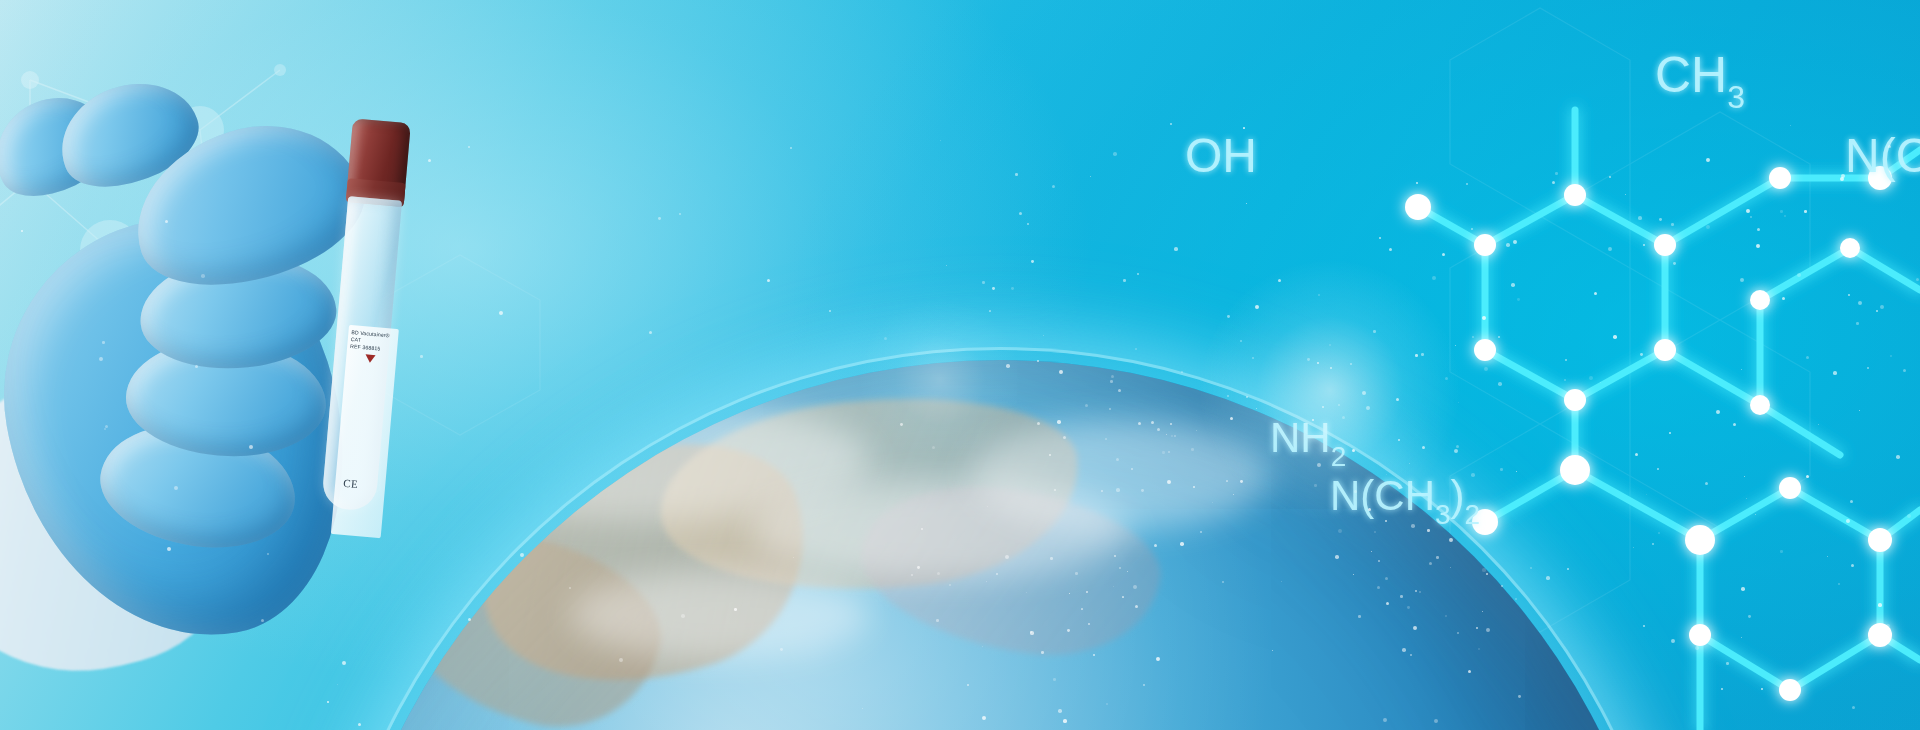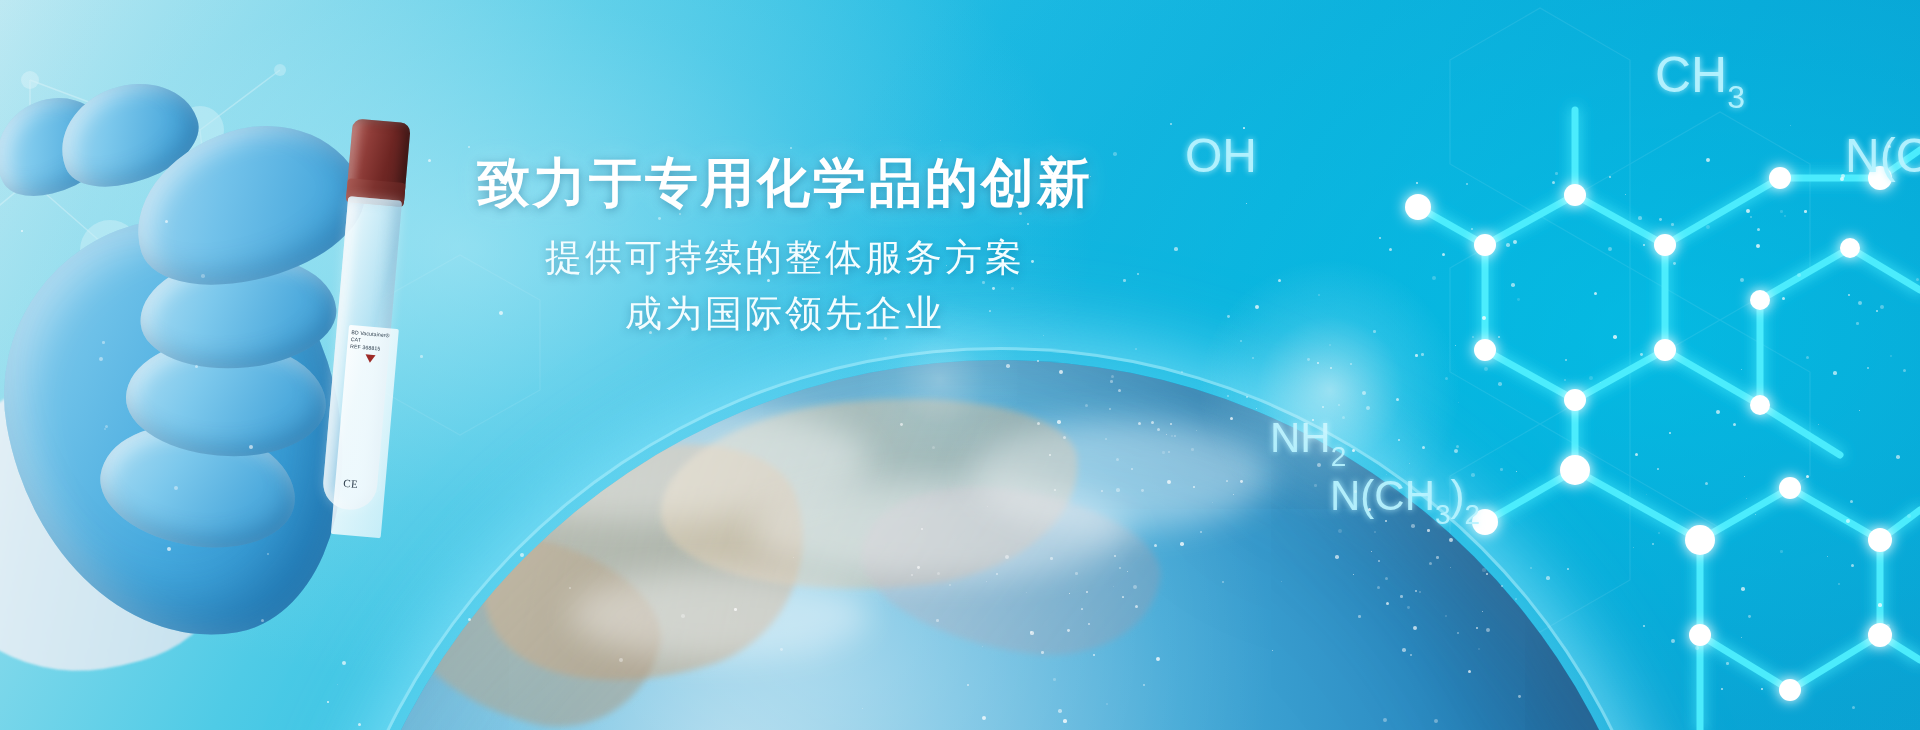--- a/index.html
+++ b/index.html
@@ -681,19 +681,14 @@
       <span class="p" style="left:949px;top:584px;width:1.5px;height:1.5px;opacity:0.26"></span>
       <span class="p" style="left:1427px;top:529px;width:2.5px;height:2.5px;opacity:0.67"></span>
       <span class="p" style="left:1054px;top:489px;width:1.9px;height:1.9px;opacity:0.52"></span>
       <span class="p" style="left:1322px;top:406px;width:1.5px;height:1.5px;opacity:0.51"></span>
       <span class="p" style="left:900px;top:423px;width:2.9px;height:2.9px;opacity:0.58"></span>
       <span class="p" style="left:1168px;top:451px;width:2.2px;height:2.2px;opacity:0.33"></span>
       <span class="p" style="left:1081px;top:608px;width:1.7px;height:1.7px;opacity:0.50"></span>
       <span class="p" style="left:936px;top:619px;width:2.6px;height:2.6px;opacity:0.42"></span>
     </div>
 
-  <div class="copy">
-    <div class="headline">致力于专用化学品的创新</div>
-    <div class="sub sub1">提供可持续的整体服务方案</div>
-    <div class="sub">成为国际领先企业</div>
-  </div>
 
 </div>
 
 </body></html>

